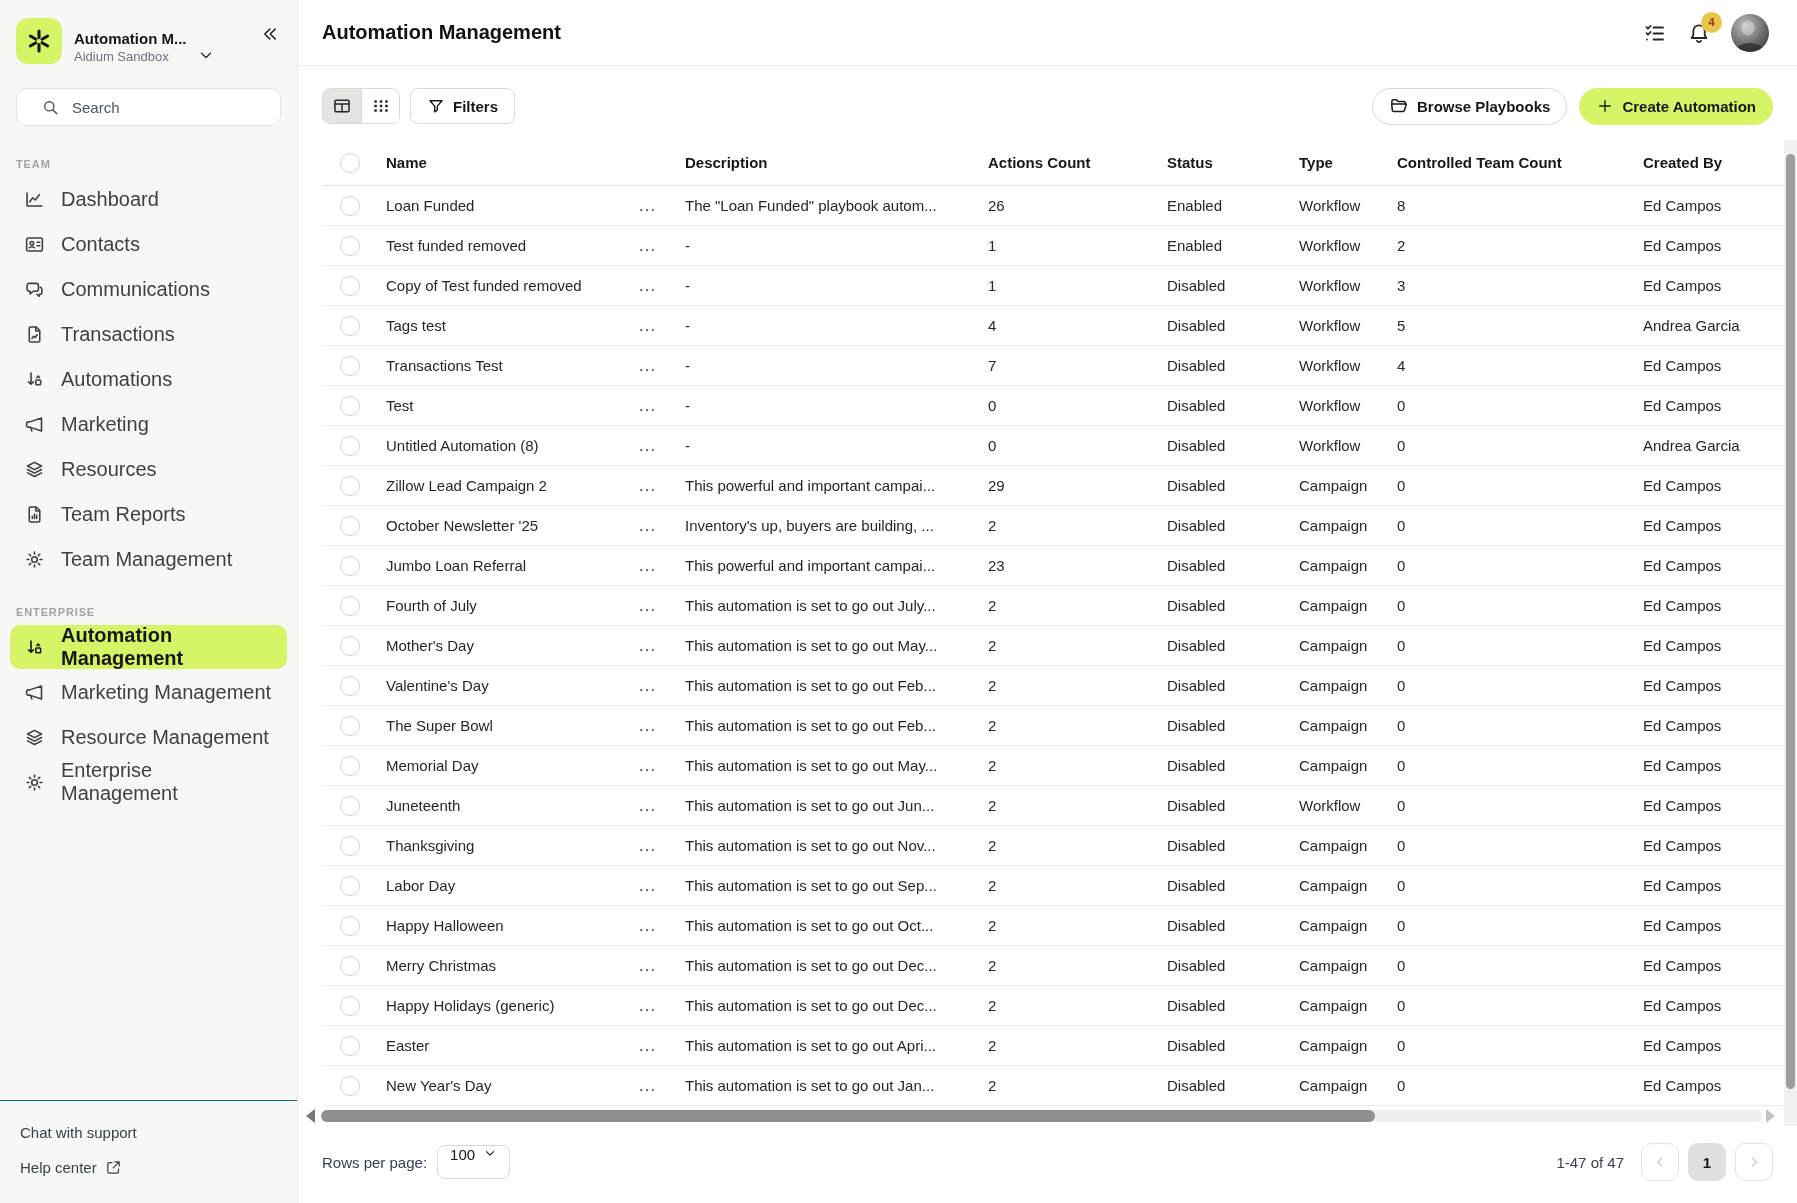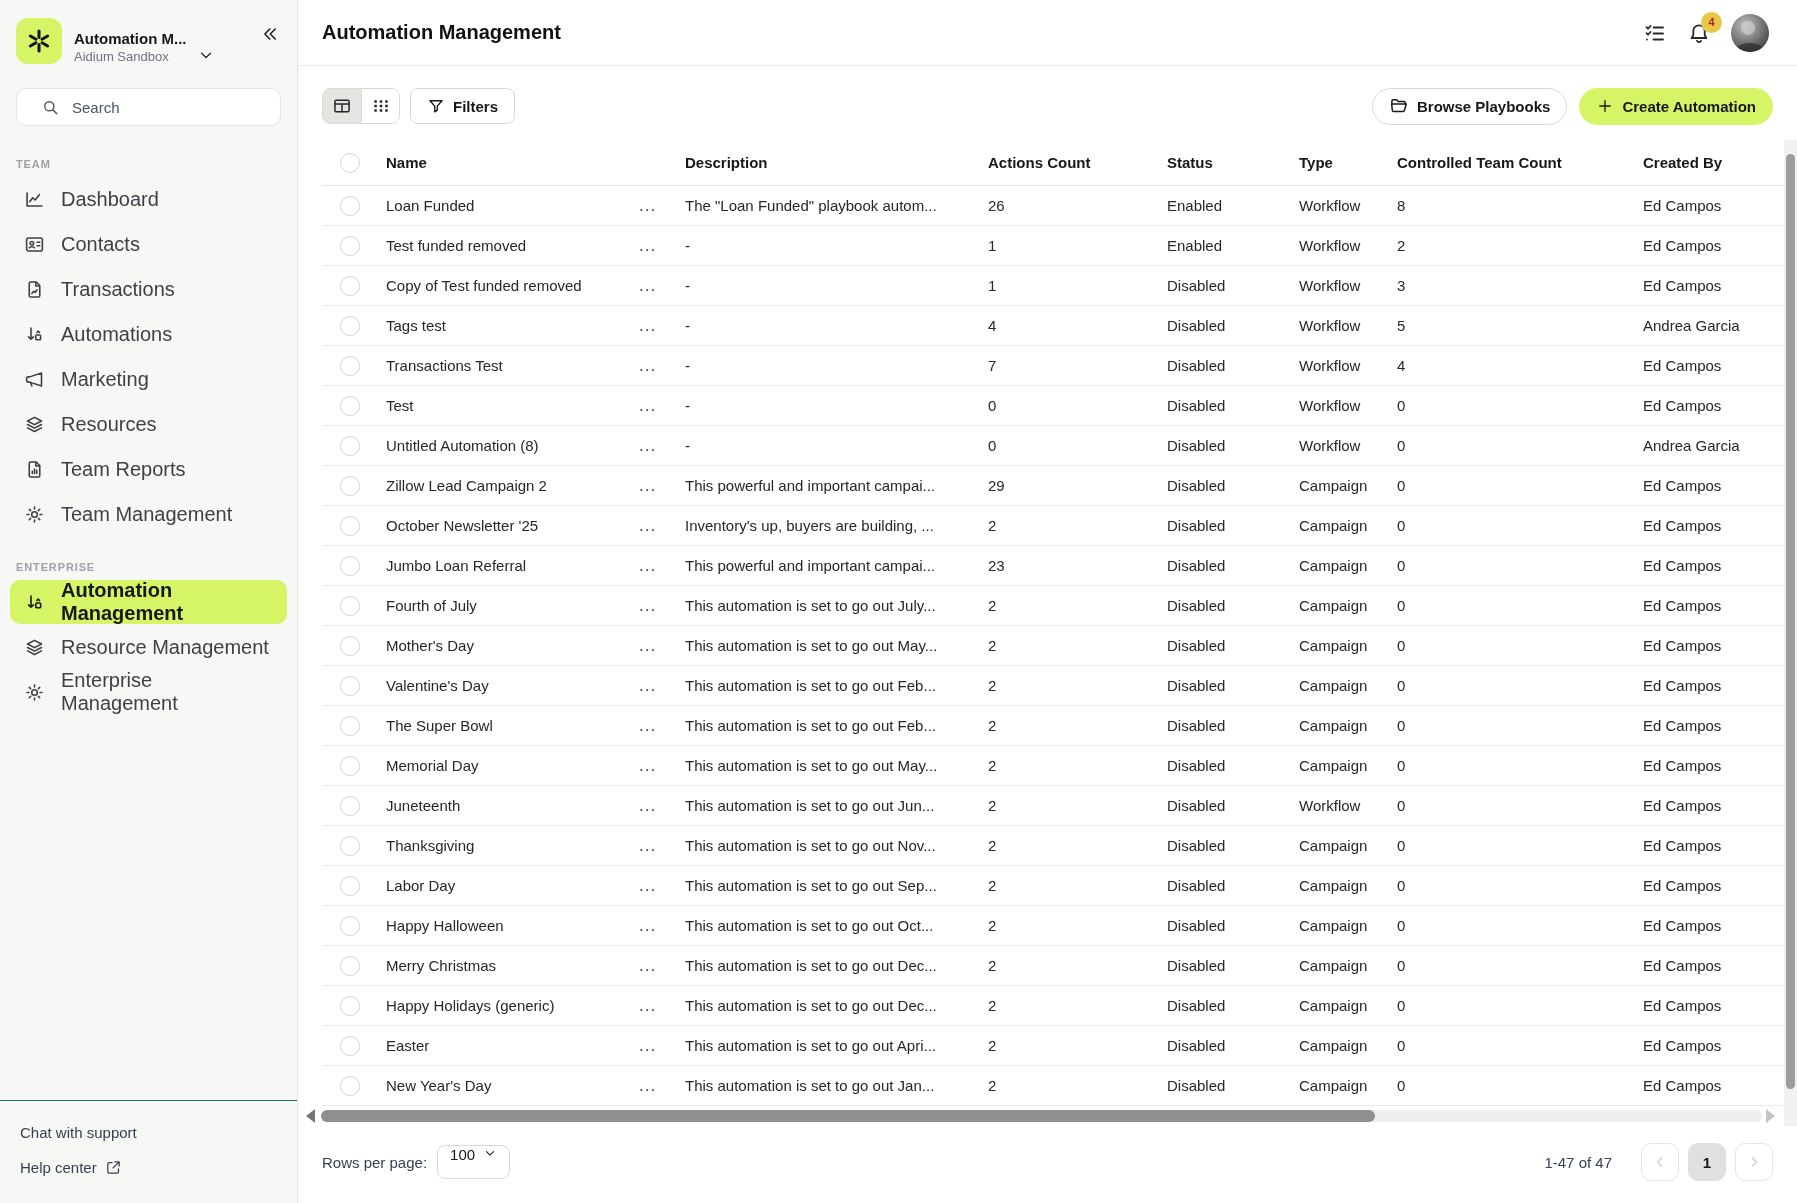--- a/index.html
+++ b/index.html
@@ -120,21 +120,21 @@
   .hthumb { position:absolute; left:0; top:0; height:12px; width:1054px; border-radius:6px; background:#8f8f8d; cursor:grab; }
 
   
   .footerbar { position:absolute; left:24px; right:24px; top:1140px; height:44px; display:flex; align-items:center; }
   .rpp-label { font-size:15px; color:#374151; }
   .rpp-select {
     margin-left:10px; display:inline-flex; align-items:flex-start; gap:8px; height:34px; padding:0 12px;
     border:1px solid #d9d9d6; border-radius:8px; background:#fff; font-size:15px; color:#18181b; cursor:pointer;
   }
   .pager { margin-left:auto; display:flex; align-items:center; gap:9px; }
-  .range { font-size:15px; color:#374151; margin-right:20px; }
+  .range { font-size:15px; color:#374151; margin-right:8px; }
   .page-btn {
     width:38px; height:38px; border-radius:10px; border:1px solid #e4e4e1; background:#fff;
     display:flex; align-items:center; justify-content:center; color:#c9c9c7; cursor:pointer;
   }
   .page-btn.num { background:#e0e0de; border-color:#e0e0de; color:#18181b; font-size:15px; font-weight:700; }
 
   :root { --lime:#d6f566; }
 </style>
 </head>
 <body>
@@ -191,20 +191,29 @@
             <rect x="3" y="4.5" width="18" height="15" rx="2"></rect>
             <circle cx="9" cy="10.5" r="2"></circle>
             <path d="M6 15.8c.7-1.7 5.3-1.7 6 0M15 9.5h3M15 13.5h3"></path>
           </svg>
         </span>
         <span>Contacts</span>
       </div>
       <div class="nav-item">
         <span class="icon">
           <svg width="21" height="21" viewBox="0 0 24 24" fill="none" stroke="currentColor" stroke-width="1.8" stroke-linecap="round" stroke-linejoin="round">
+            <path d="M14 5H6a2.5 2.5 0 0 0-2.5 2.5v4A2.5 2.5 0 0 0 6 14h1v3l3.5-3H14a2.5 2.5 0 0 0 2.5-2.5v-4A2.5 2.5 0 0 0 14 5Z"></path>
+            <path d="M18.5 9.5a2.5 2.5 0 0 1 2 2.4v3.2a2.3 2.3 0 0 1-2.3 2.3h-.7v2.4l-2.8-2.4"></path>
+          </svg>
+        </span>
+        <span>Communications</span>
+      </div>
+      <div class="nav-item">
+        <span class="icon">
+          <svg width="21" height="21" viewBox="0 0 24 24" fill="none" stroke="currentColor" stroke-width="1.8" stroke-linecap="round" stroke-linejoin="round">
             <path d="M7.5 3.5h6.5l4 4V19a1.5 1.5 0 0 1-1.5 1.5h-9A1.5 1.5 0 0 1 6 19V5a1.5 1.5 0 0 1 1.5-1.5Z"></path>
             <path d="M13.5 3.8V8h4"></path>
             <path d="M9 16.5l2-2.5 1.7 1.4 2.3-3"></path>
           </svg>
         </span>
         <span>Transactions</span>
       </div>
       <div class="nav-item">
         <span class="icon">
           <svg width="21" height="21" viewBox="0 0 24 24" fill="none" stroke="currentColor" stroke-width="1.8" stroke-linecap="round" stroke-linejoin="round">
@@ -257,20 +266,29 @@
       <div class="nav-section-label">ENTERPRISE</div>
       <div class="nav-item active">
         <span class="icon">
           <svg width="21" height="21" viewBox="0 0 24 24" fill="none" stroke="currentColor" stroke-width="1.8" stroke-linecap="round" stroke-linejoin="round">
             <path d="M8 4.5v13M5.2 14.7 8 17.5l2.8-2.8"></path>
             <rect x="13.5" y="12.5" width="5.5" height="5.5" rx="1"></rect>
             <path d="M14.8 9.8 16.2 8l1.5 1.8"></path>
           </svg>
         </span>
         <span>Automation Management</span>
+      </div>
+      <div class="nav-item">
+        <span class="icon">
+          <svg width="21" height="21" viewBox="0 0 24 24" fill="none" stroke="currentColor" stroke-width="1.8" stroke-linecap="round" stroke-linejoin="round">
+            <path d="M20 4.5 6.5 9H4.8A1.8 1.8 0 0 0 3 10.8v2.4A1.8 1.8 0 0 0 4.8 15H6.5L20 19.5Z"></path>
+            <path d="M7.5 15.3 9 19.5"></path>
+          </svg>
+        </span>
+        <span>Marketing Management</span>
       </div>
       <div class="nav-item">
         <span class="icon">
           <svg width="21" height="21" viewBox="0 0 24 24" fill="none" stroke="currentColor" stroke-width="1.8" stroke-linecap="round" stroke-linejoin="round">
             <path d="M12 3.8 20 8l-8 4.2L4 8Z"></path>
             <path d="M4 12l8 4.2L20 12"></path>
             <path d="M4 15.8 12 20l8-4.2"></path>
           </svg>
         </span>
         <span>Resource Management</span>

